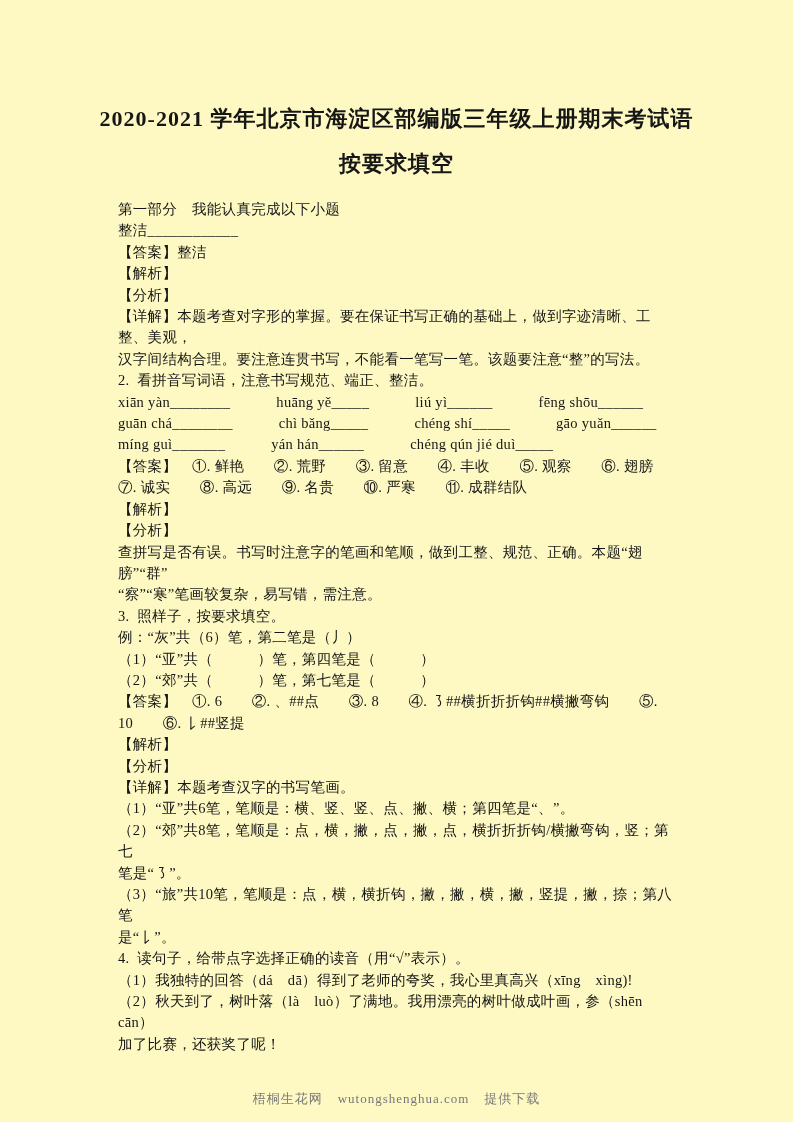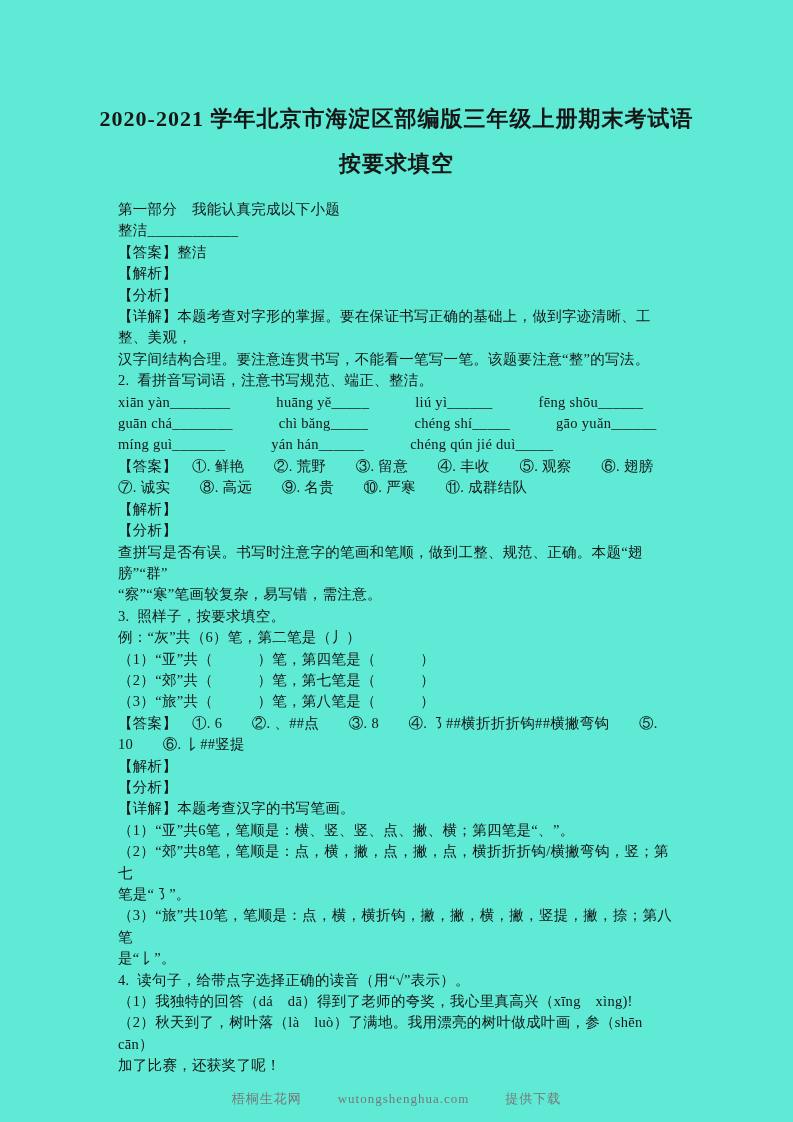--- a/index.html
+++ b/index.html
@@ -1,21 +1,21 @@
 <!DOCTYPE html>
 <html><head>
 <meta charset="utf-8">
 <style>
   html, body { margin: 0; padding: 0; background: #e8e8e8; }
   .page {
     position: relative;
     width: 793px;
     height: 1122px;
     margin: 0 auto;
-    background: #5eead4;
+    background: #fef9c3;
     font-family: "Liberation Serif", "DejaVu Serif", serif;
     color: #161616;
     overflow: hidden;
   }
   .doc-title {
     position: absolute;
     top: 96px;
     left: 70px;
     right: 70px;
     margin: 0;
@@ -43,21 +43,21 @@
   .pinyin-row .pinyin-item { display: inline-block; }
   .pinyin-row .pinyin-item:not(:last-child) { margin-right: 46px; }
   .page-footer {
     position: absolute;
     left: 0;
     right: 0;
     top: 1090px;
     display: flex;
     justify-content: center;
     align-items: baseline;
-    gap: 36px;
+    gap: 15px;
     font-size: 13px;
     color: #777777;
     letter-spacing: 1px;
   }
 </style>
 </head>
 <body>
 
 <div class="page">
 
@@ -81,21 +81,20 @@
       <p class="line answer-line">【答案】　①. 鲜艳　　②. 荒野　　③. 留意　　④. 丰收　　⑤. 观察　　⑥. 翅膀</p>
       <p class="line answer-line">⑦. 诚实　　⑧. 高远　　⑨. 名贵　　⑩. 严寒　　⑪. 成群结队</p>
       <p class="line label-line">【解析】</p>
       <p class="line label-line">【分析】</p>
       <p class="line detail-line">查拼写是否有误。书写时注意字的笔画和笔顺，做到工整、规范、正确。本题“翅膀”“群”</p>
       <p class="line detail-line">“察”“寒”笔画较复杂，易写错，需注意。</p>
       <p class="line question">3.  照样子，按要求填空。</p>
       <p class="line example-line">例：“灰”共（6）笔，第二笔是（丿）</p>
       <p class="line sub-question">（1）“亚”共（　　　）笔，第四笔是（　　　）</p>
       <p class="line sub-question">（2）“郊”共（　　　）笔，第七笔是（　　　）</p>
-      <p class="line sub-question">（3）“旅”共（　　　）笔，第八笔是（　　　）</p>
       <p class="line answer-line">【答案】　①. 6　　②. 、##点　　③. 8　　④. ㇌##横折折折钩##横撇弯钩　　⑤.</p>
       <p class="line answer-line">10　　⑥. ㇙##竖提</p>
       <p class="line label-line">【解析】</p>
       <p class="line label-line">【分析】</p>
       <p class="line detail-line">【详解】本题考查汉字的书写笔画。</p>
       <p class="line detail-line">（1）“亚”共6笔，笔顺是：横、竖、竖、点、撇、横；第四笔是“、”。</p>
       <p class="line detail-line">（2）“郊”共8笔，笔顺是：点，横，撇，点，撇，点，横折折折钩/横撇弯钩，竖；第七</p>
       <p class="line detail-line">笔是“㇌”。</p>
       <p class="line detail-line">（3）“旅”共10笔，笔顺是：点，横，横折钩，撇，撇，横，撇，竖提，撇，捺；第八笔</p>
       <p class="line detail-line">是“㇙”。</p>

